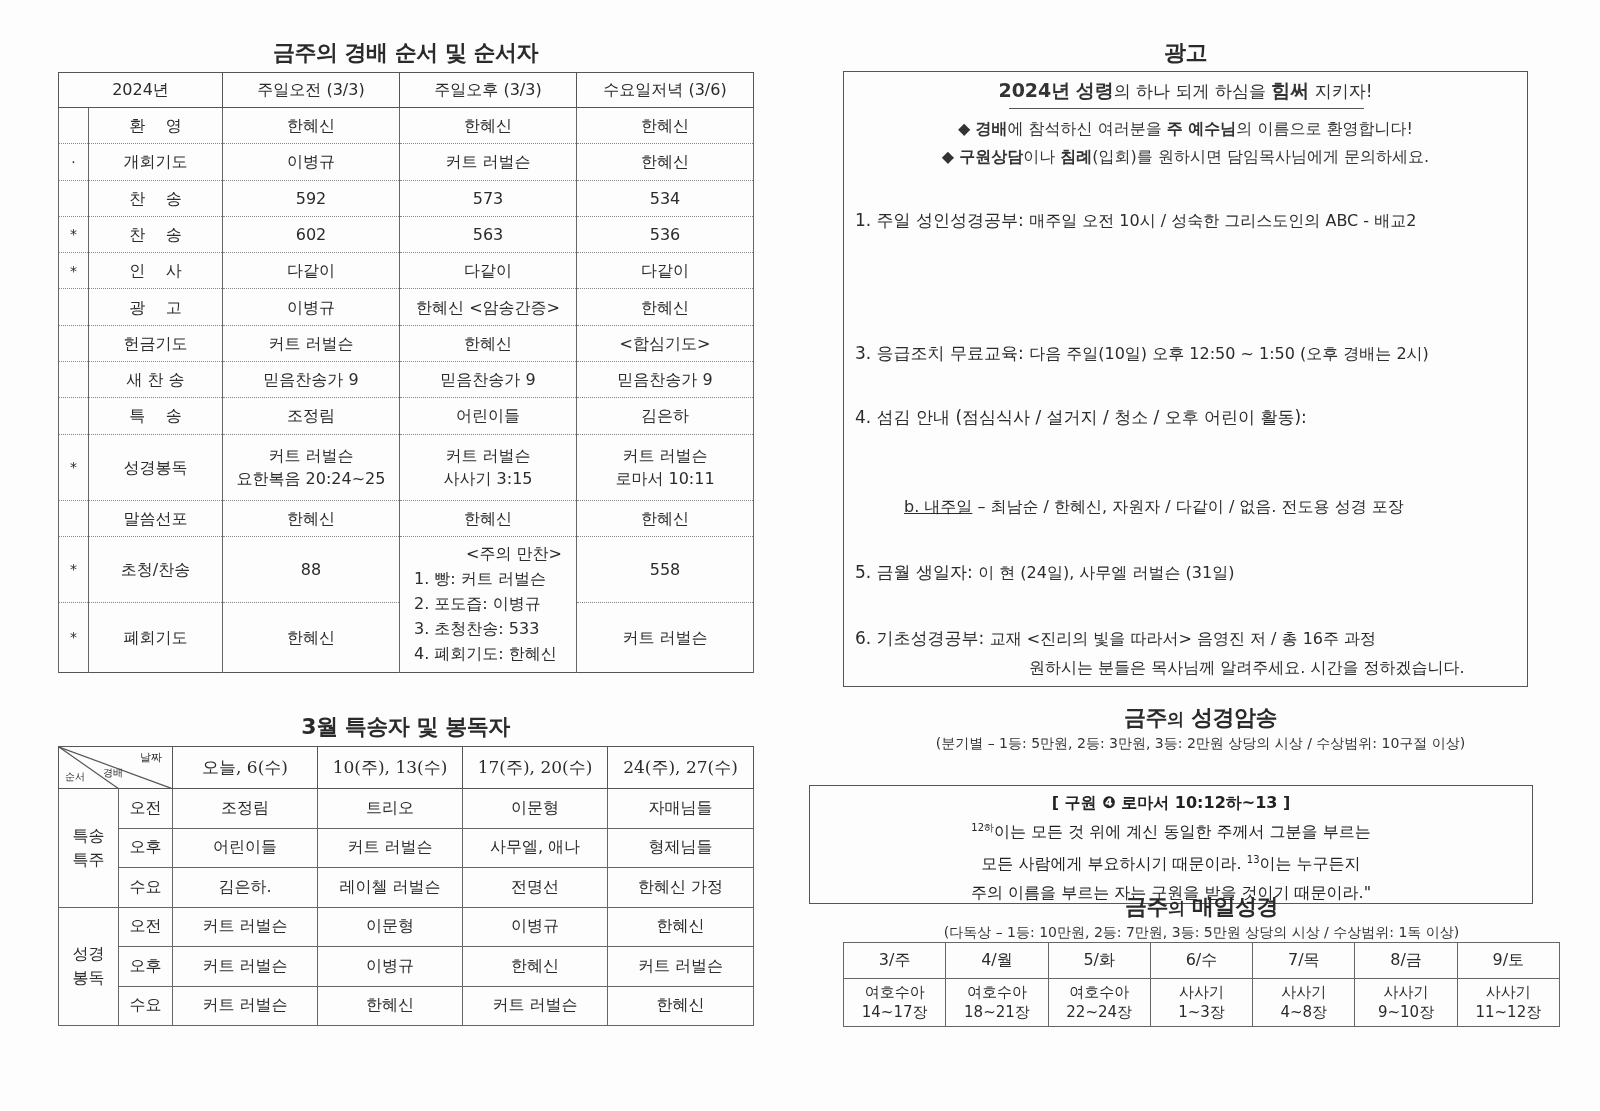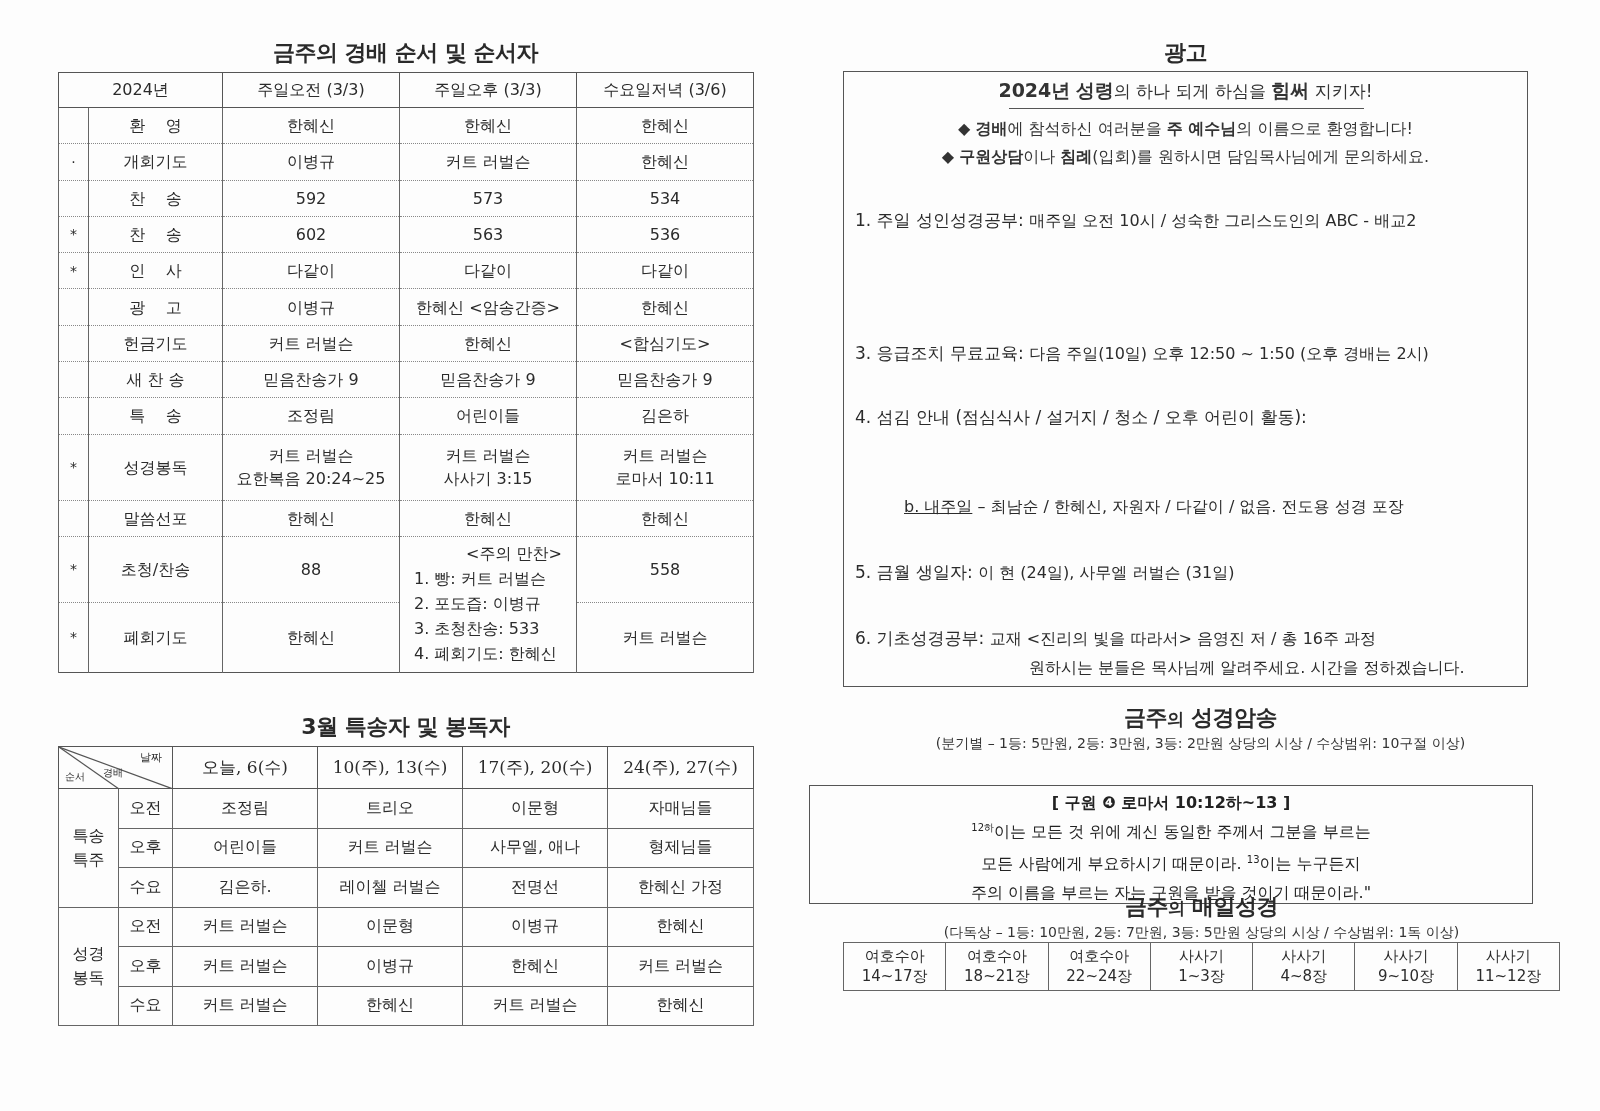--- a/index.html
+++ b/index.html
@@ -311,20 +311,29 @@
   <div id="verse-ref">[ 구원 ❹ 로마서 10:12하~13 ]</div>
   <div class="verse-line"><sup>12하</sup><span>이는 모든 것 위에 계신 동일한 주께서 그분을 부르는</span></div>
   <div class="verse-line"><span>모든 사람에게 부요하시기 때문이라. </span><sup>13</sup><span>이는 누구든지</span></div>
   <div class="verse-line">주의 이름을 부르는 자는 구원을 받을 것이기 때문이라."</div>
 </div>
 
 <div class="title" id="daily-title"><span>금주</span><span class="small">의</span> <span>매일성경</span></div>
 <div id="daily-note">(다독상 – 1등: 10만원, 2등: 7만원, 3등: 5만원 상당의 시상 / 수상범위: 1독 이상)</div>
 <table id="daily-table">
   <tbody>
+      <tr>
+    <th>3/주</th>
+    <th>4/월</th>
+    <th>5/화</th>
+    <th>6/수</th>
+    <th>7/목</th>
+    <th>8/금</th>
+    <th>9/토</th>
+  </tr>
   <tr>
     <td>
           <div>여호수아</div>
           <div>14~17장</div>
         </td>
     <td>
           <div>여호수아</div>
           <div>18~21장</div>
         </td>
     <td>

